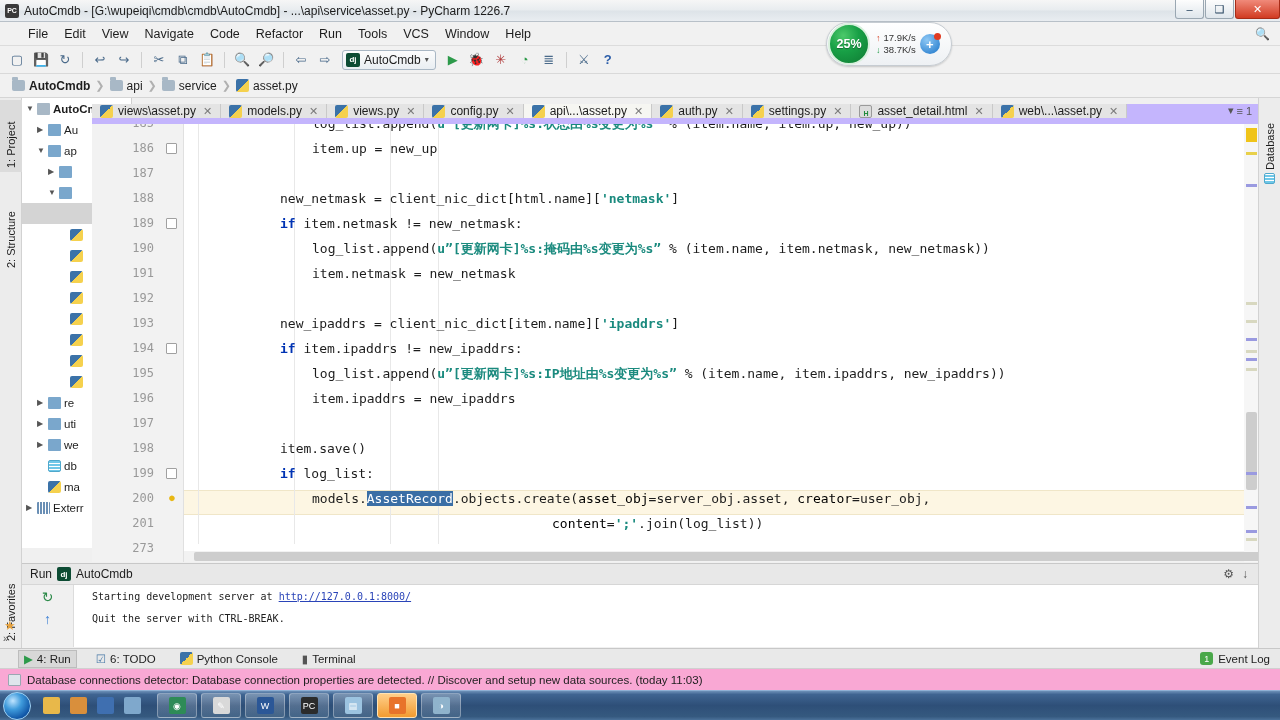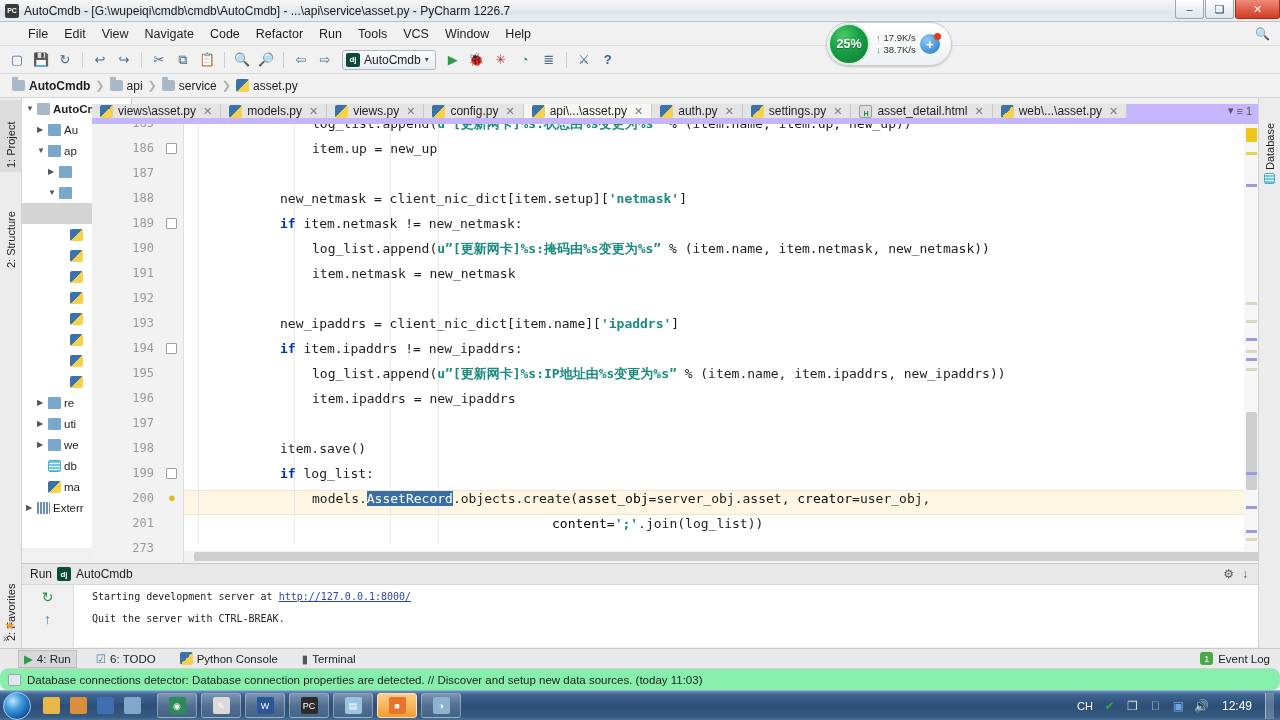--- a/index.html
+++ b/index.html
@@ -274,23 +274,23 @@
   .btab.active { background: #d8d8d8; border: 1px solid #bdbdbd; }
   .bottom-tabs-right { margin-left: auto; display: flex; align-items: center; gap: 5px; padding-right: 10px; }
   .evt-badge {
     width: 13px; height: 13px; border-radius: 3px; background: #4aa84a; color: #fff;
     font-size: 9px; display: flex; align-items: center; justify-content: center;
   }
 
   
   .statusbar {
     position: absolute; left: 0; top: 668px; width: 1280px; height: 22px;
-    background: #86efac; border-top: 1px solid #d0d0d0;
+    background: #f9a8d4; border-top: 1px solid #d0d0d0;
     display: flex; align-items: center; padding-left: 8px; gap: 6px;
-    font-size: 11.5px; color: #1d1d1d; border-radius: 8px;
+    font-size: 11.5px; color: #1d1d1d;
   }
   .status-ico { width: 13px; height: 12px; border: 1px solid #9aa7b2; background: #dfe6ec; border-radius: 1px; }
   .status-right { margin-left: auto; display: flex; align-items: center; gap: 7px; padding-right: 8px; }
   .sogou {
     width: 17px; height: 16px; border-radius: 3px; background: #ff5a22; color: #fff;
     font-size: 11px; font-weight: bold; display: flex; align-items: center; justify-content: center;
   }
   .ime-ico { color: #1d62c8; font-size: 12px; }
 
   
@@ -655,21 +655,21 @@
         </div>
     </div>
     <div class="code-area">
       <div class="indent-guide" style="left:14px;top:0;height:420px"></div>
       <div class="indent-guide" style="left:110px;top:0;height:420px"></div>
       <div class="indent-guide" style="left:206px;top:0;height:420px"></div>
       <div class="indent-guide" style="left:254px;top:0;height:420px"></div>
       <div id="code-lines">
           <div class="cl" style="top: -13px; left: 128px;"><span>log_list.append(</span><span class="str">u”[更新网卡]%s:状态由%s变更为%s”</span><span> % (item.name, item.up, new_up))</span></div>
           <div class="cl" style="top: 12px; left: 128px;"><span>item.up = new_up</span></div>
-          <div class="cl" style="top: 62px; left: 96px;"><span>new_netmask = client_nic_dict[item.setup][</span><span class="str">'netmask'</span><span>]</span></div>
+          <div class="cl" style="top: 62px; left: 96px;"><span>new_netmask = client_nic_dict[html.name][</span><span class="str">'netmask'</span><span>]</span></div>
           <div class="cl" style="top: 87px; left: 96px;"><span class="kw">if</span><span> item.netmask != new_netmask:</span></div>
           <div class="cl" style="top: 112px; left: 128px;"><span>log_list.append(</span><span class="str">u”[更新网卡]%s:掩码由%s变更为%s”</span><span> % (item.name, item.netmask, new_netmask))</span></div>
           <div class="cl" style="top: 137px; left: 128px;"><span>item.netmask = new_netmask</span></div>
           <div class="cl" style="top: 187px; left: 96px;"><span>new_ipaddrs = client_nic_dict[item.name][</span><span class="str">'ipaddrs'</span><span>]</span></div>
           <div class="cl" style="top: 212px; left: 96px;"><span class="kw">if</span><span> item.ipaddrs != new_ipaddrs:</span></div>
           <div class="cl" style="top: 237px; left: 128px;"><span>log_list.append(</span><span class="str">u”[更新网卡]%s:IP地址由%s变更为%s”</span><span> % (item.name, item.ipaddrs, new_ipaddrs))</span></div>
           <div class="cl" style="top: 262px; left: 128px;"><span>item.ipaddrs = new_ipaddrs</span></div>
           <div class="cl" style="top: 312px; left: 96px;"><span>item.save()</span></div>
           <div class="cl" style="top: 337px; left: 96px;"><span class="kw">if</span><span> log_list:</span></div>
           <div class="cl" style="top: 362px; left: 128px;"><span>models.</span><span class="sel-tok">AssetRecord</span><span>.objects.create(</span><span class="kwarg">asset_obj</span><span>=server_obj.asset, </span><span class="kwarg">creator</span><span>=user_obj,</span></div>
@@ -771,27 +771,15 @@
         <div class="task">
           <span class="task-ico" style="background: rgb(156, 195, 224); color: rgb(255, 255, 255); font-size: 9px; display: flex; align-items: center; justify-content: center;">▤</span>
         </div>
         <div class="task active">
           <span class="task-ico" style="background: rgb(232, 115, 42); color: rgb(255, 255, 255); font-size: 9px; display: flex; align-items: center; justify-content: center;">■</span>
         </div>
         <div class="task">
           <span class="task-ico" style="background: rgb(143, 179, 204); color: rgb(255, 255, 255); font-size: 9px; display: flex; align-items: center; justify-content: center;">◑</span>
         </div>
       </div>
-    <div class="tray">
-      <span style="color:#fff;font-size:11px">CH</span>
-      <span id="tray-icons" style="display:flex;align-items:center;gap:8px">
-          <span class="tray-ico" style="color: rgb(58, 161, 58); font-size: 12px; display: flex; align-items: center; justify-content: center;">✔</span>
-          <span class="tray-ico" style="color: rgb(221, 221, 221); font-size: 12px; display: flex; align-items: center; justify-content: center;">❐</span>
-          <span class="tray-ico" style="color: rgb(221, 221, 221); font-size: 12px; display: flex; align-items: center; justify-content: center;">⎕</span>
-          <span class="tray-ico" style="color: rgb(111, 168, 220); font-size: 12px; display: flex; align-items: center; justify-content: center;">▣</span>
-          <span class="tray-ico" style="color: rgb(238, 238, 238); font-size: 12px; display: flex; align-items: center; justify-content: center;">🔊</span>
-        </span>
-      <span class="clock">12:49</span>
-      <span class="show-desktop"></span>
-    </div>
   </div>
 
 </div>
 
 </body></html>

